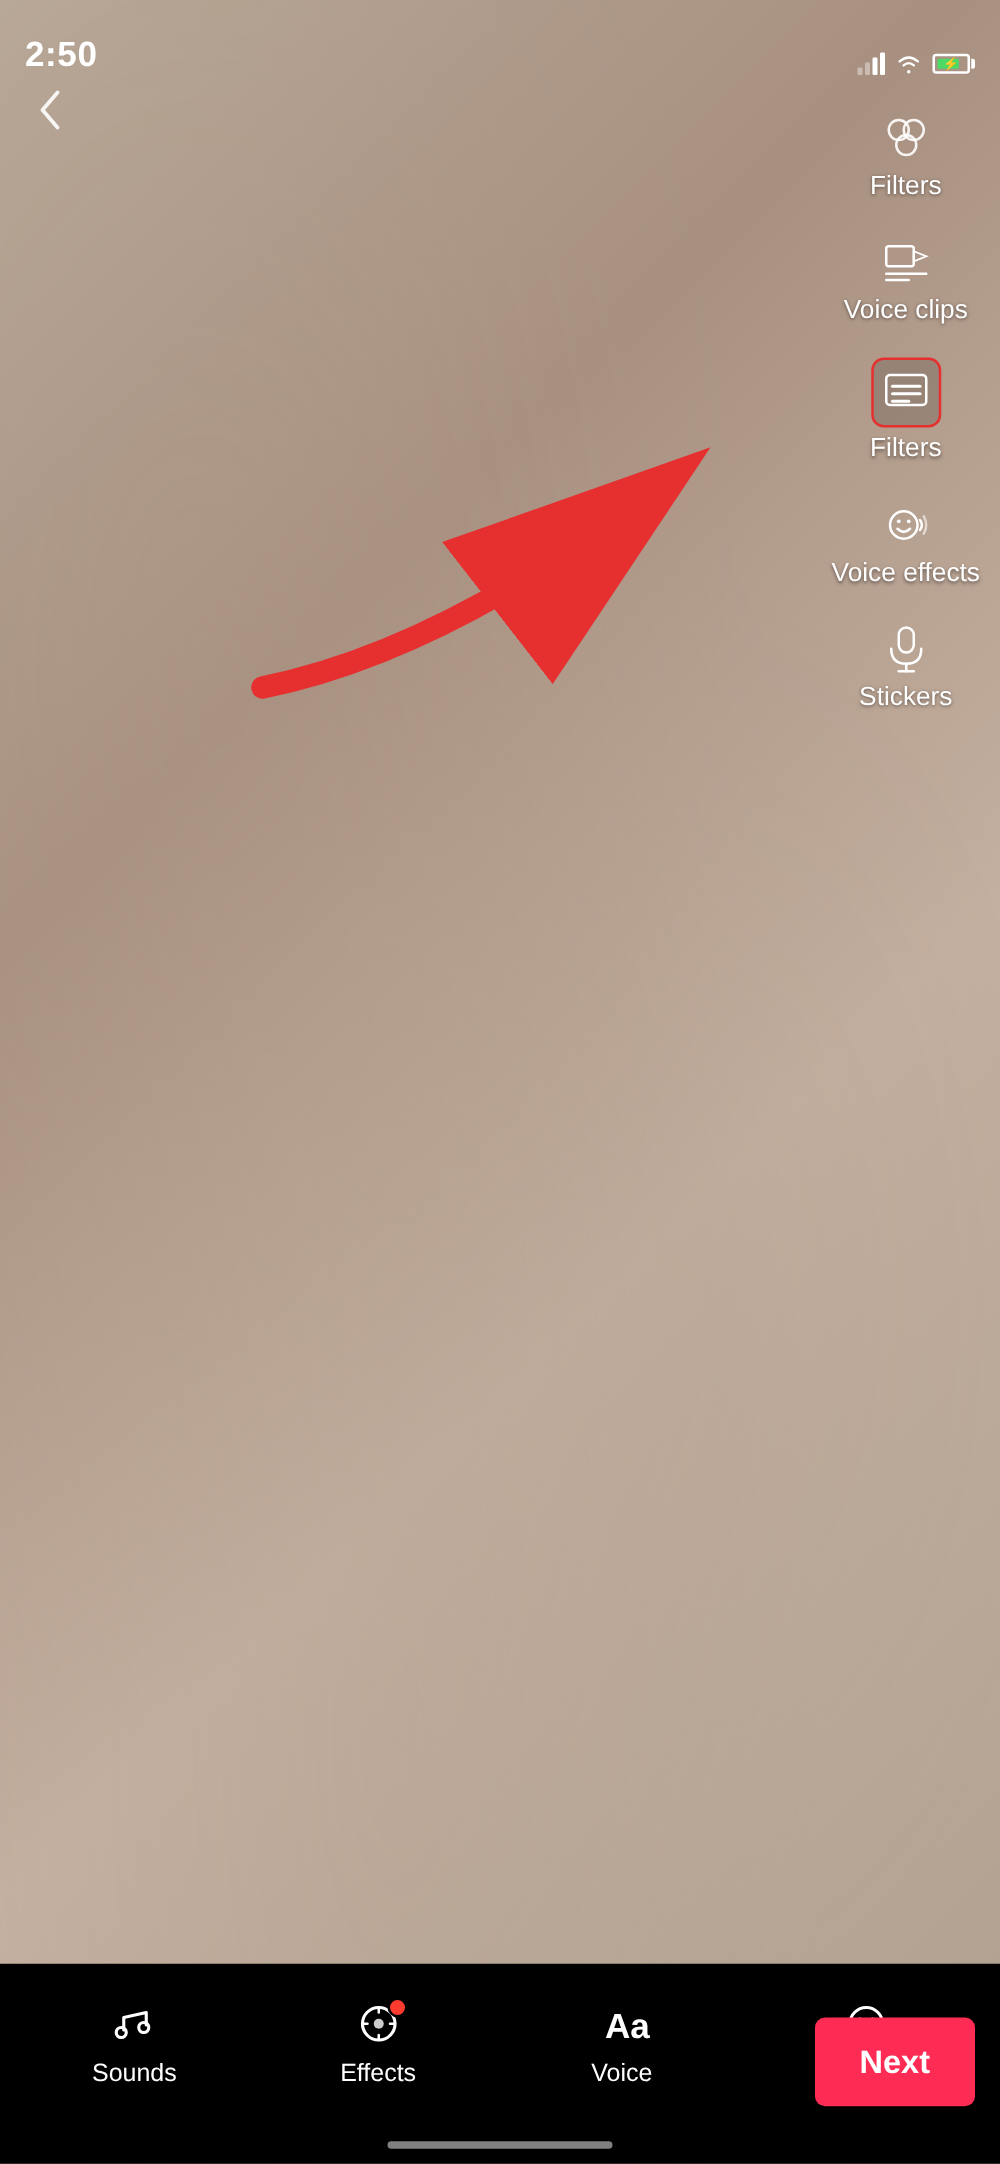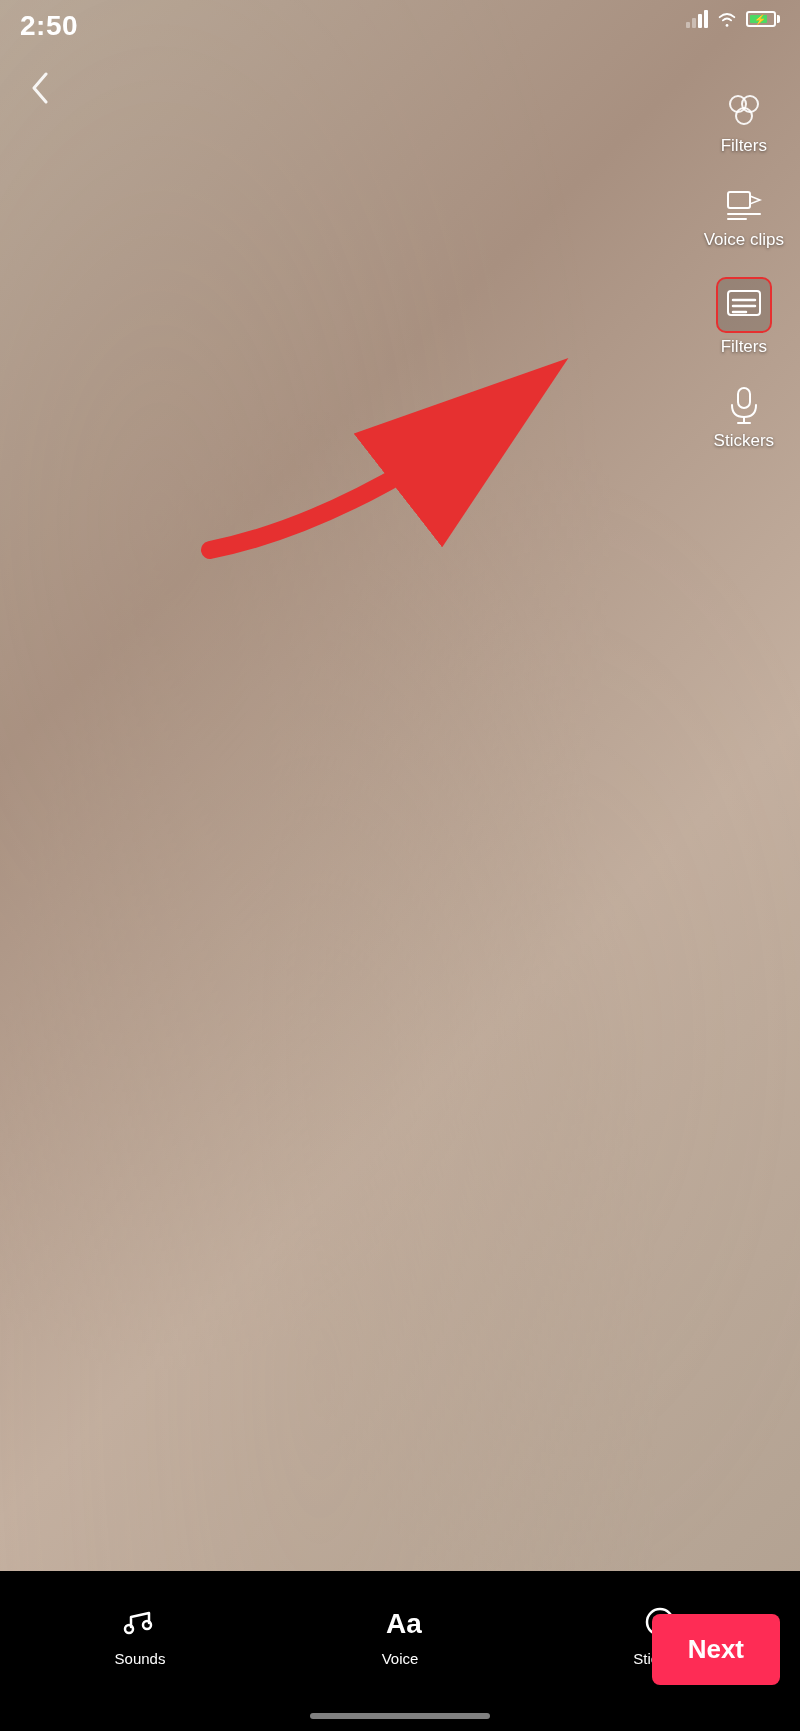--- a/index.html
+++ b/index.html
@@ -36,21 +36,21 @@
         radial-gradient(ellipse at 40% 80%, rgba(160,140,120,0.3) 0%, transparent 50%);
     }
 
     
     #status-bar {
       position: absolute;
       top: 0; left: 0; right: 0;
       height: 60px;
       z-index: 10;
       display: flex;
-      align-items: flex-start;
+      align-items: flex-end;
       justify-content: space-between;
       padding: 10px 20px 0 20px;
     }
 
     #status-time {
       color: white;
       font-size: 28px;
       font-weight: 700;
       letter-spacing: 0.5px;
     }
@@ -163,21 +163,21 @@
       width: 44px;
       height: 44px;
       display: flex;
       align-items: center;
       justify-content: center;
       color: white;
     }
 
     .toolbar-label {
       color: white;
-      font-size: 17px;
+      font-size: 21px;
       font-weight: 500;
       text-align: right;
       text-shadow: 0 1px 3px rgba(0,0,0,0.5);
       line-height: 1.2;
     }
 
     
     .toolbar-item.active {
       background: transparent;
     }
@@ -230,21 +230,21 @@
     }
 
     .nav-icon {
       color: #7dd3fc;
       font-size: 30px;
       line-height: 1;
     }
 
     .nav-label {
       color: white;
-      font-size: 15px;
+      font-size: 20px;
       font-weight: 500;
     }
 
     
     .effects-badge {
       position: relative;
     }
     .effects-badge::after {
       content: '';
       position: absolute;
@@ -359,20 +359,35 @@
       <svg width="36" height="32" viewBox="0 0 36 32">
         <rect x="2" y="2" width="32" height="24" rx="3" stroke="white" stroke-width="2" fill="none"></rect>
         <line x1="7" y1="11" x2="29" y2="11" stroke="white" stroke-width="2.5" stroke-linecap="round"></line>
         <line x1="7" y1="17" x2="29" y2="17" stroke="white" stroke-width="2.5" stroke-linecap="round"></line>
         <line x1="7" y1="23" x2="20" y2="23" stroke="white" stroke-width="2.5" stroke-linecap="round"></line>
       </svg>
     </div>
     <span class="toolbar-label">Filters</span>
   </div>
 
+  <div class="toolbar-item">
+    <div class="toolbar-icon">
+      <svg width="40" height="40" viewBox="0 0 40 40">
+
+        <circle cx="18" cy="20" r="11" stroke="white" stroke-width="2" fill="none"></circle>
+        <circle cx="14" cy="17" r="1.5" fill="white"></circle>
+        <circle cx="22" cy="17" r="1.5" fill="white"></circle>
+        <path d="M13 23 Q18 28 23 23" stroke="white" stroke-width="2" fill="none" stroke-linecap="round"></path>
+
+        <path d="M31 16 Q34 20 31 24" stroke="white" stroke-width="2" fill="none" stroke-linecap="round"></path>
+        <path d="M34 13 Q38 20 34 27" stroke="white" stroke-width="2" fill="none" stroke-linecap="round" opacity="0.6"></path>
+      </svg>
+    </div>
+    <span class="toolbar-label">Voice effects</span>
+  </div>
 
   <div class="toolbar-item">
     <div class="toolbar-icon">
       <svg width="36" height="40" viewBox="0 0 36 40">
 
         <rect x="12" y="3" width="12" height="20" rx="6" stroke="white" stroke-width="2" fill="none"></rect>
         <path d="M6 20 Q6 32 18 32 Q30 32 30 20" stroke="white" stroke-width="2" fill="none" stroke-linecap="round"></path>
         <line x1="18" y1="32" x2="18" y2="38" stroke="white" stroke-width="2" stroke-linecap="round"></line>
         <line x1="12" y1="38" x2="24" y2="38" stroke="white" stroke-width="2" stroke-linecap="round"></line>
       </svg>
@@ -398,20 +413,33 @@
       <div class="nav-icon">
         <svg width="34" height="34" viewBox="0 0 34 34">
           <path d="M8 22 L8 12 L26 8 L26 18" stroke="white" stroke-width="2.5" fill="none" stroke-linecap="round" stroke-linejoin="round"></path>
           <circle cx="6" cy="24" r="4" stroke="white" stroke-width="2.5" fill="none"></circle>
           <circle cx="24" cy="20" r="4" stroke="white" stroke-width="2.5" fill="none"></circle>
         </svg>
       </div>
       <span class="nav-label">Sounds</span>
     </div>
 
+    <div class="nav-item">
+      <div class="nav-icon effects-badge">
+        <svg width="34" height="34" viewBox="0 0 34 34">
+          <circle cx="17" cy="17" r="13" stroke="white" stroke-width="2.5" fill="none"></circle>
+          <line x1="17" y1="4" x2="17" y2="8" stroke="white" stroke-width="2" stroke-linecap="round"></line>
+          <line x1="17" y1="26" x2="17" y2="30" stroke="white" stroke-width="2" stroke-linecap="round"></line>
+          <line x1="4" y1="17" x2="8" y2="17" stroke="white" stroke-width="2" stroke-linecap="round"></line>
+          <line x1="26" y1="17" x2="30" y2="17" stroke="white" stroke-width="2" stroke-linecap="round"></line>
+          <circle cx="17" cy="17" r="4" fill="white" opacity="0.8"></circle>
+        </svg>
+      </div>
+      <span class="nav-label">Effects</span>
+    </div>
 
     <div class="nav-item">
       <div class="nav-icon">
         <svg width="34" height="34" viewBox="0 0 34 34">
           <text x="3" y="28" font-size="28" font-weight="700" fill="white" font-family="-apple-system, sans-serif">Aa</text>
         </svg>
       </div>
       <span class="nav-label">Voice</span>
     </div>
 

